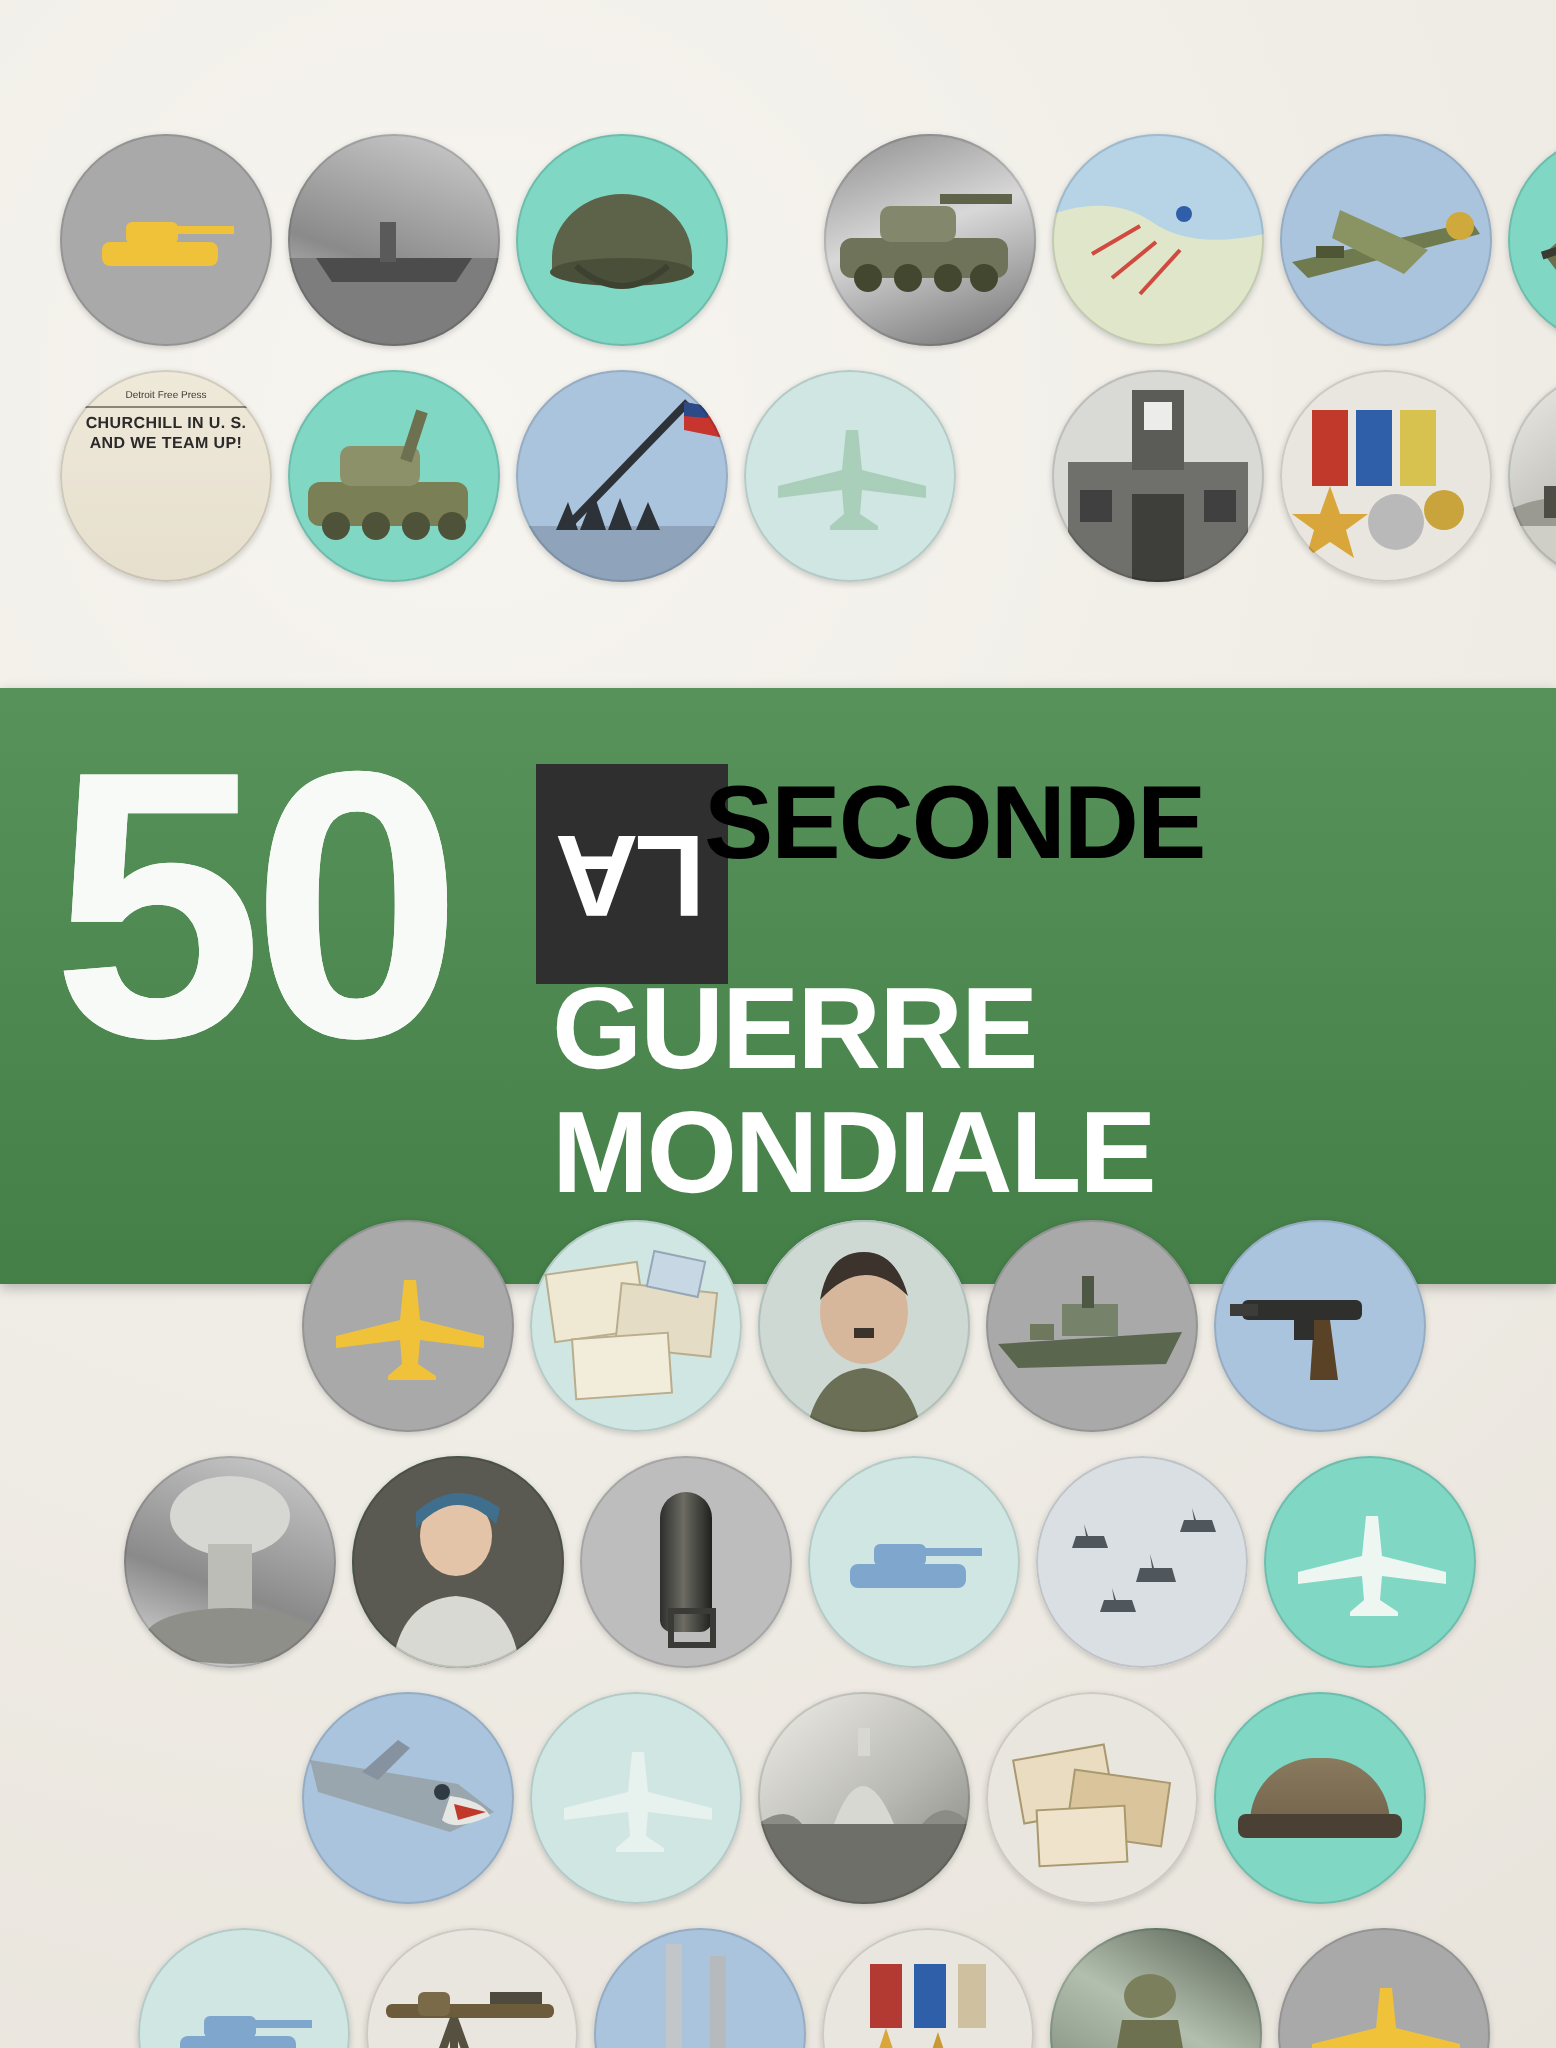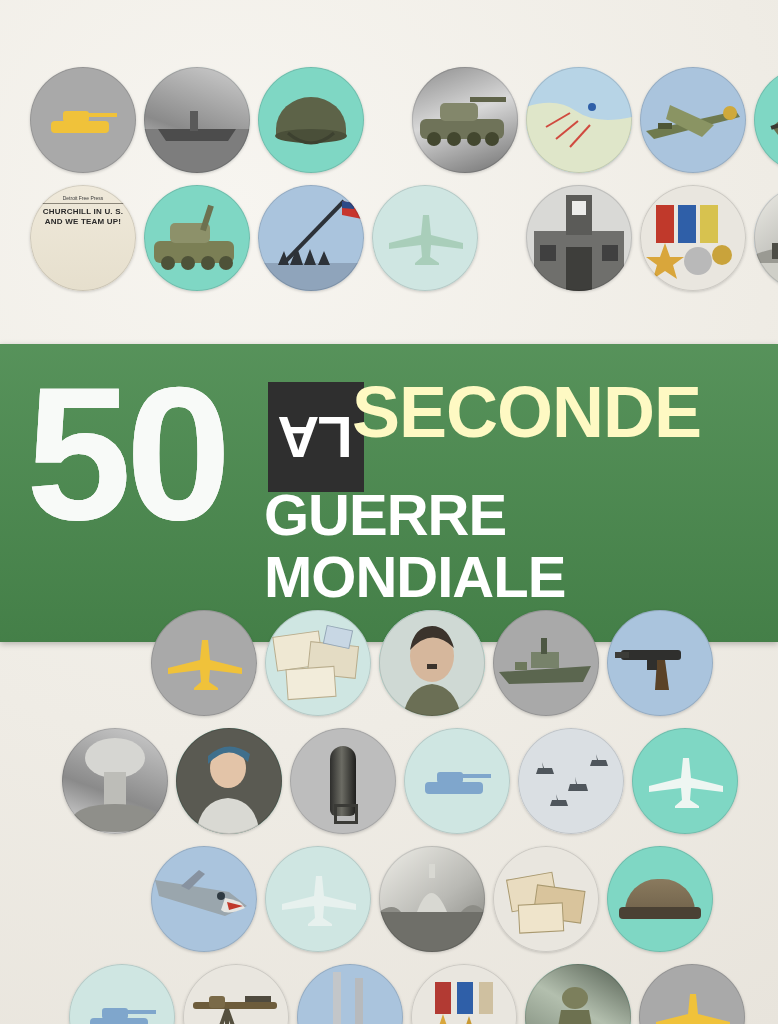--- a/index.html
+++ b/index.html
@@ -111,29 +111,29 @@
     font-weight:bold;
     font-size:58px;
     line-height:110px;
     text-align:center;
     transform:rotate(180deg);
     letter-spacing:-2px;
   }
   .seconde{
     position:absolute;
     left:352px;top:28px;
-    color:#fef9c3;
+    color:#000000;
     font-weight:bold;
-    font-size:72px;
+    font-size:52px;
     line-height:80px;
     letter-spacing:-1px;
   }
   .guerre{
     position:absolute;
-    left:264px;top:140px;
+    left:276px;top:140px;
     color:#ffffff;
     font-weight:bold;
     font-size:58px;
     line-height:62px;
     letter-spacing:-1px;
   }
   
   .grenade{
     width:44px;height:66px;border-radius:14px 14px 18px 18px;
     background:linear-gradient(90deg,#4b4b45,#8a8a7e 45%,#39392f);

